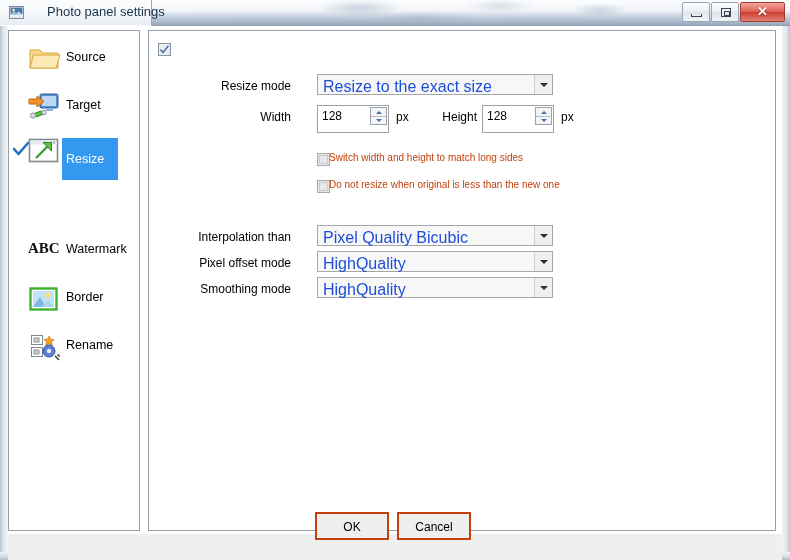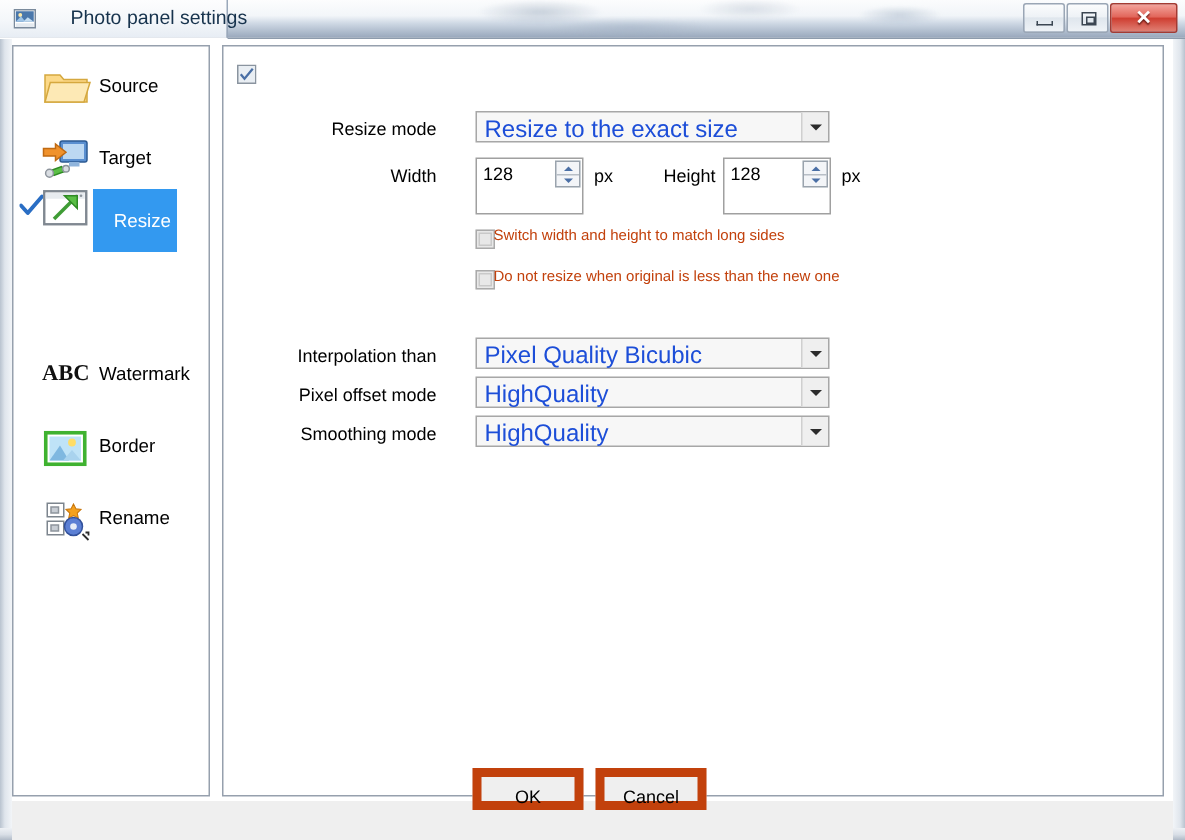--- a/index.html
+++ b/index.html
@@ -261,21 +261,21 @@
     position: absolute;
     left: 5px; top: 8px;
     width: 0; height: 0;
     border-left: 4px solid transparent;
     border-right: 4px solid transparent;
     border-top: 4px solid #2b2b2b;
   }
 
   .spin {
     position: absolute;
-    width: 72px; height: 38px;
+    width: 72px; height: 28px;
     background: #ffffff;
     border: 1px solid #a0a0a0;
     box-sizing: border-box;
   }
   .spin-val {
     position: absolute;
     left: 4px; top: 3px;
     font-size: 12px;
     color: #000000;
   }
@@ -348,21 +348,21 @@
     width: 774px;
     height: 44px;
     background: #efefef;
     border-bottom: 1px solid #c8ced6;
     box-sizing: border-box;
   }
   .btn {
     position: absolute;
     width: 74px; height: 28px;
     background: #efefef;
-    border: 6px solid #c2410c;
+    border: 2px solid #c2410c;
     box-sizing: border-box;
     font-size: 12px;
     color: #000000;
     text-align: center;
     line-height: 26px;
   }
 </style>
 </head>
 <body>
 
@@ -425,21 +425,21 @@
             <rect x="19" y="17" width="7" height="3" fill="#8fb4dc"></rect>
             <path d="M2 8 h8 V5 l7 5.5 -7 5.5 V13 H2 Z" fill="#f0922c" stroke="#c06a12"></path>
             <path d="M6 23 l8 -3 3 3 -8 3 Z" fill="#5bbf46" stroke="#2f8a24"></path>
             <circle cx="6" cy="24.5" r="2.6" fill="#d9dde2" stroke="#8d949c"></circle>
             <circle cx="17" cy="21.5" r="2.2" fill="#d9dde2" stroke="#8d949c"></circle>
           </svg>
         </span>
         <span class="side-label">Target</span>
       </div>
 
-      <div class="side-item" style="top:84px;text-align:right;">
+      <div class="side-item" style="top:96px;">
         <span class="side-check">
           <svg width="16" height="16" viewBox="0 0 16 16">
             <path d="M1 8 L5.5 13 L15 2" stroke="#2a6ec4" stroke-width="2.6" fill="none" stroke-linecap="round" stroke-linejoin="round"></path>
           </svg>
         </span>
         <span class="side-icon">
           <svg width="34" height="32" viewBox="0 0 34 32">
             <rect x="2.5" y="4.5" width="28" height="22" fill="#ffffff" stroke="#808891" stroke-width="1.6"></rect>
             <rect x="3.5" y="5.5" width="26" height="4" fill="#e7ebef"></rect>
             <circle cx="24" cy="7.5" r="0.9" fill="#8d949c"></circle>

